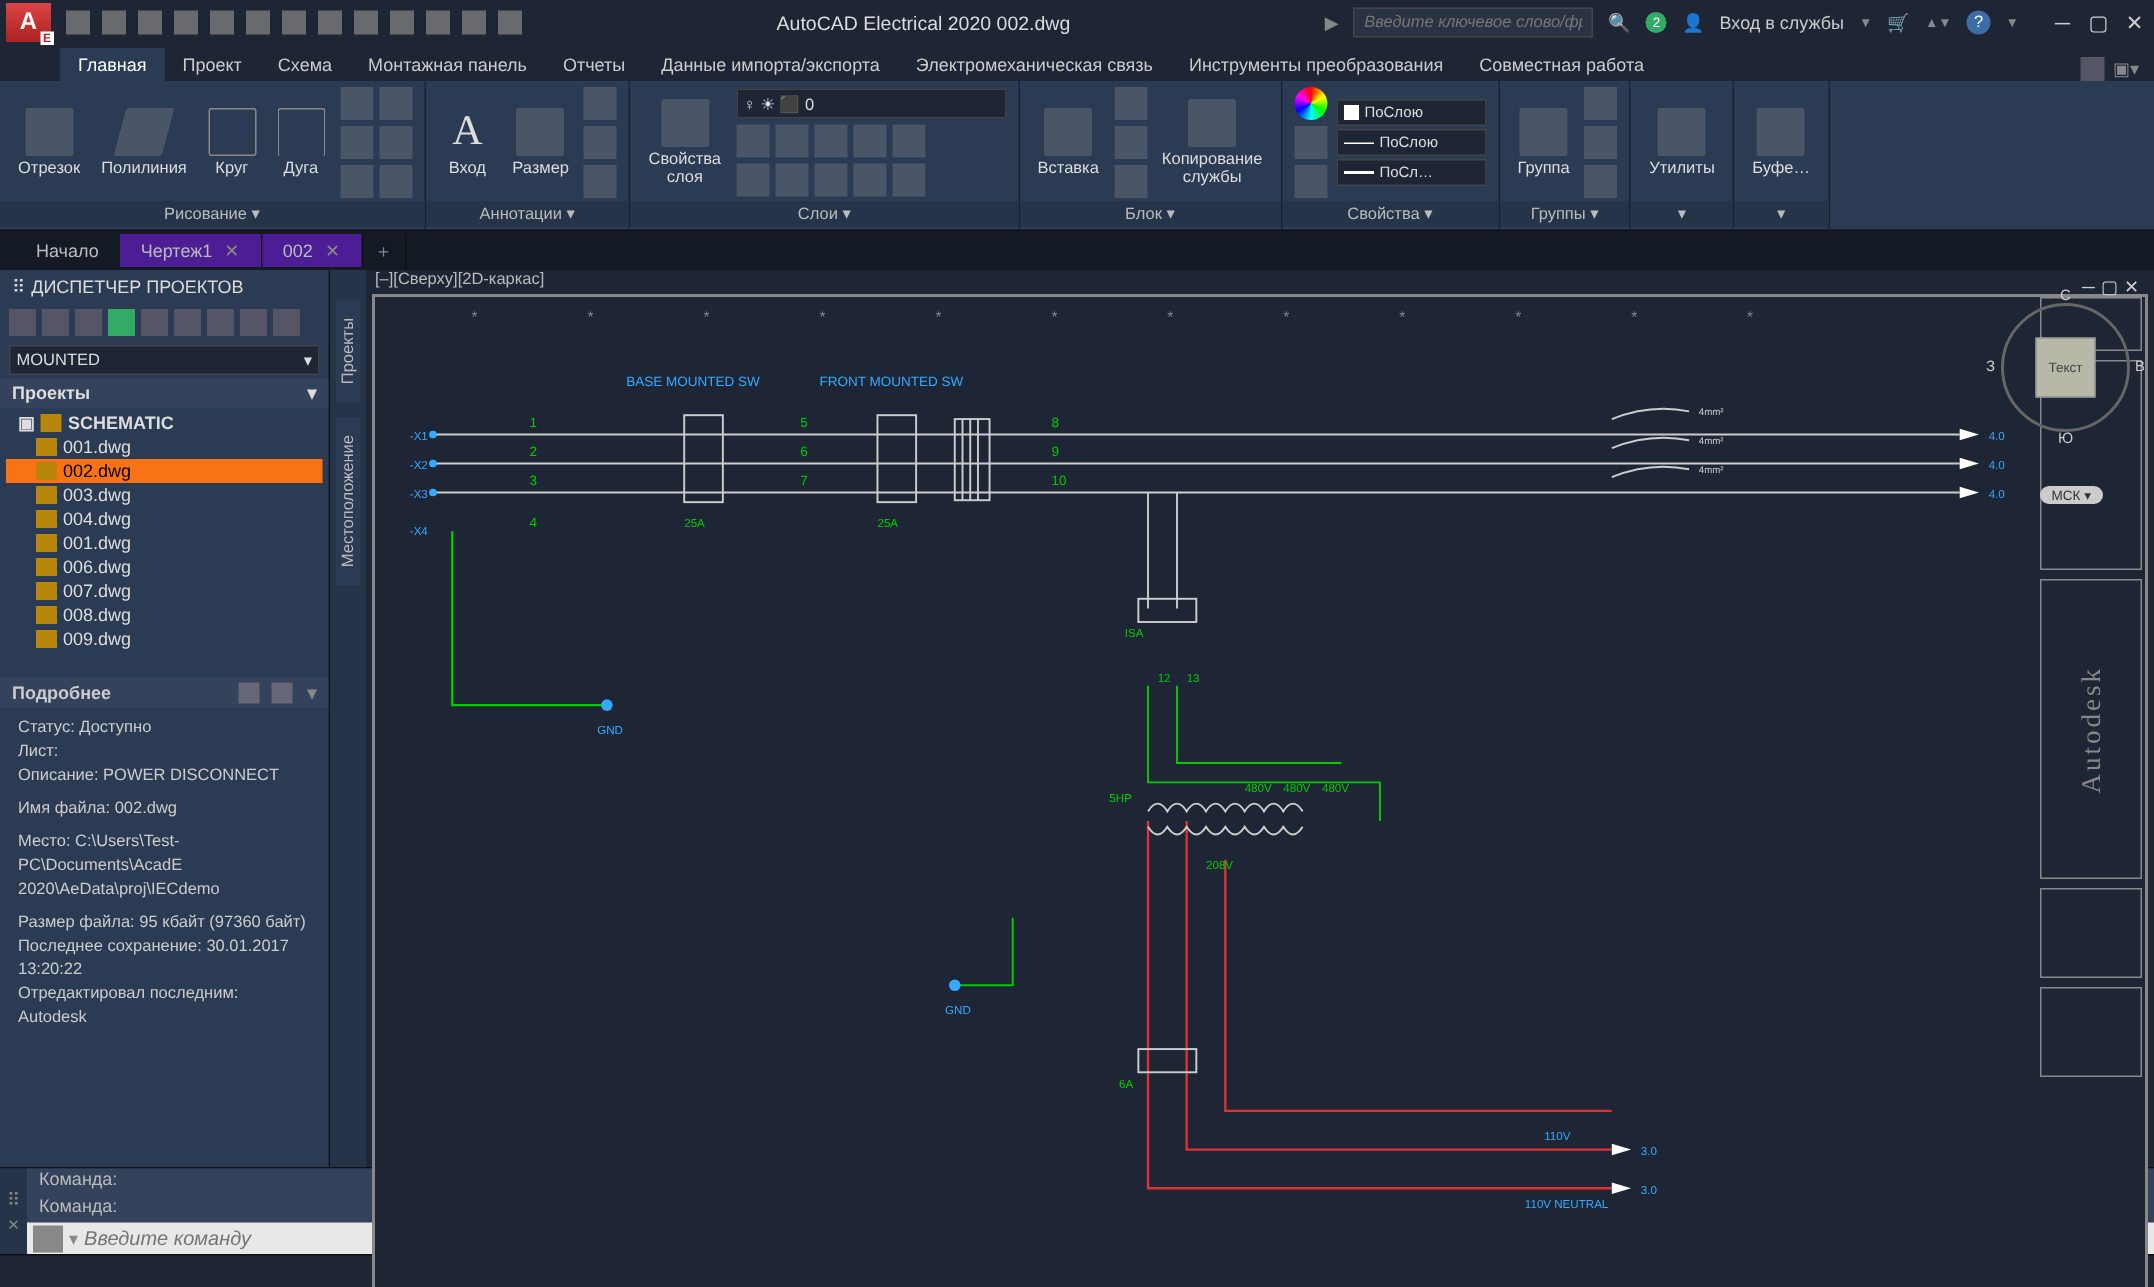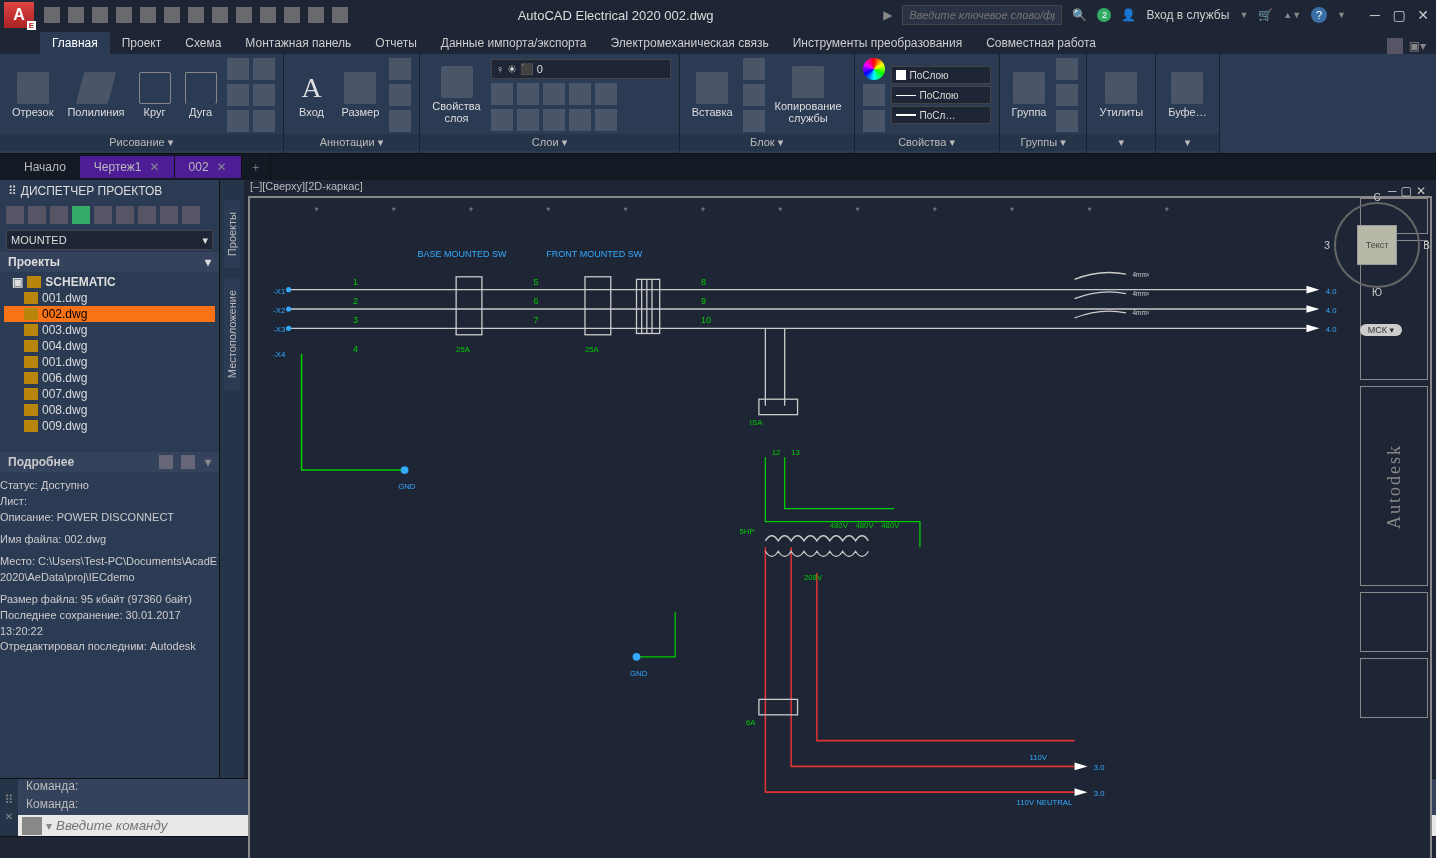--- a/index.html
+++ b/index.html
@@ -54,21 +54,21 @@
 .proj-combo { margin:2px 6px; height:20px; background:#1e2635; border:1px solid #444; color:#ddd; padding:0 4px; display:flex; align-items:center; font-size:11px; }
 .proj-header { padding:3px 8px; font-weight:bold; color:#ddd; background:#34425c; display:flex; align-items:center; }
 .proj-header .dd { margin-left:auto; }
 .tree { flex:0 0 180px; overflow:auto; background:#2c3b54; padding:2px 4px; }
 .tree-row { display:flex; align-items:center; gap:4px; padding:1px 2px 1px 20px; font-size:12px; color:#ddd; cursor:pointer; white-space:nowrap; }
 .tree-row.folder { padding-left:8px; font-weight:bold; }
 .tree-row.active { background:#f97316; color:#000; }
 .tree-row .fico { width:14px; height:12px; background:#b8860b; }
 .details-head { padding:3px 8px; font-weight:bold; background:#34425c; display:flex; align-items:center; gap:6px; }
 .details-head .di { width:14px;height:14px;background:#667; margin-left:auto; }
-.details { flex:1; padding:6px 0; font-size:11px; color:#ccc; line-height:1.45; background:#2c3b54; overflow:hidden; }
+.details { flex:1; padding:6px 12px; font-size:11px; color:#ccc; line-height:1.45; background:#2c3b54; overflow:hidden; }
 
 .vstrip { width:24px; background:#263449; display:flex; flex-direction:column; align-items:center; gap:10px; padding-top:20px; }
 .vstrip .vtab { writing-mode:vertical-lr; transform:rotate(180deg); font-size:11px; color:#bbb; padding:12px 2px; background:#2c3b54; cursor:pointer; }
 
 .canvas-area { flex:1; background:#1e2635; position:relative; display:flex; flex-direction:column; }
 .canvas-top { height:16px; font-size:11px; color:#bbb; padding-left:6px; }
 .canvas-viewport { flex:1; margin:4px; border:2px solid #888; background:#1e2635; position:relative; display:flex; }
 .drawing-area { flex:1; position:relative; }
 .drawing-svg { width:100%; height:100%; }
 

